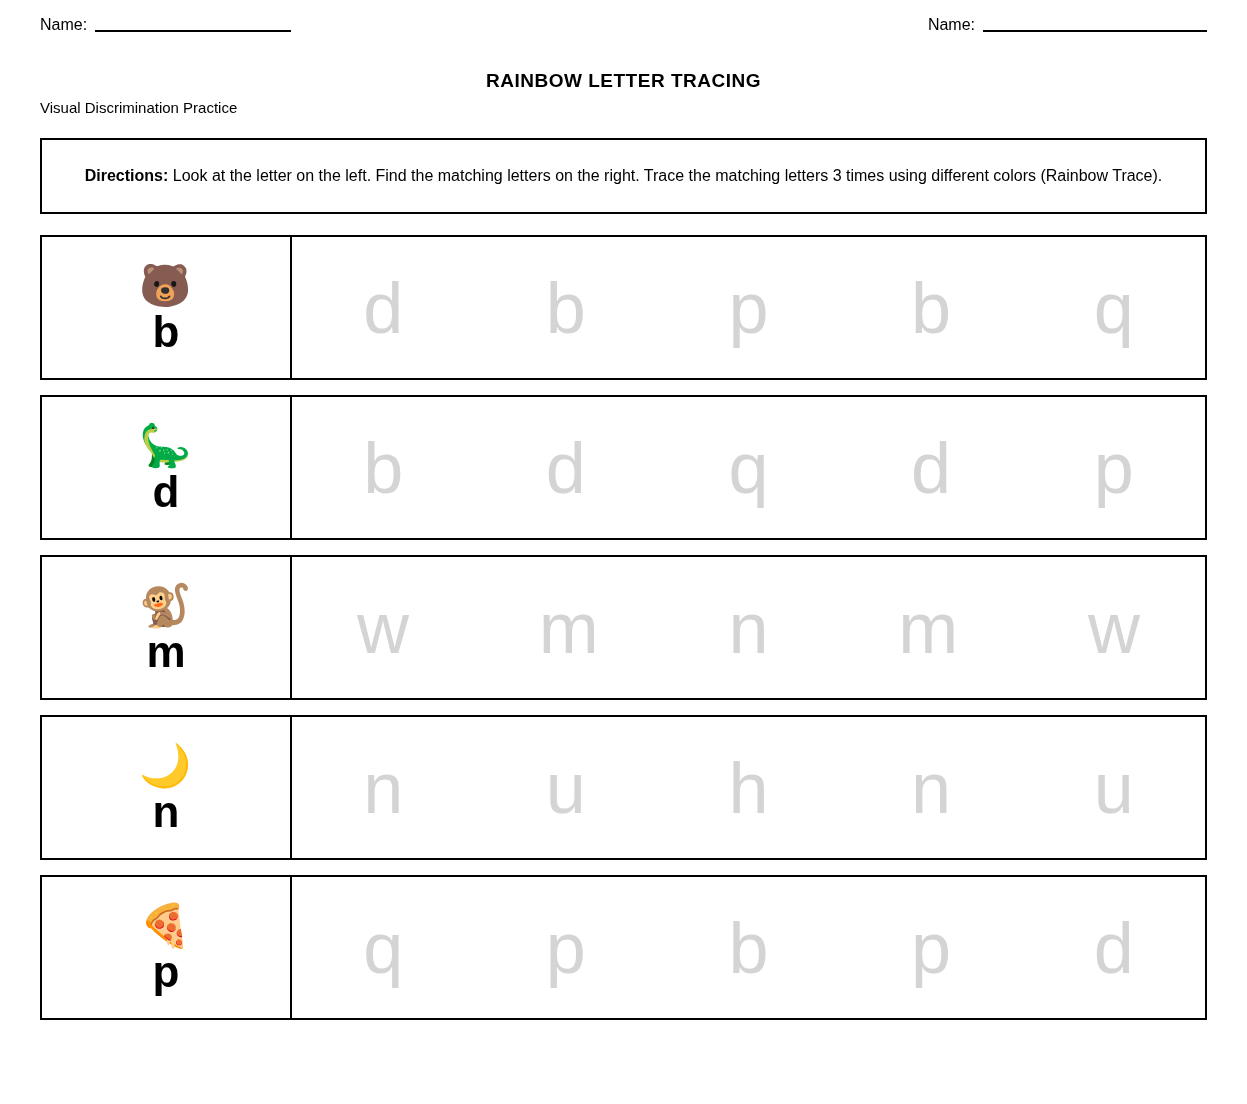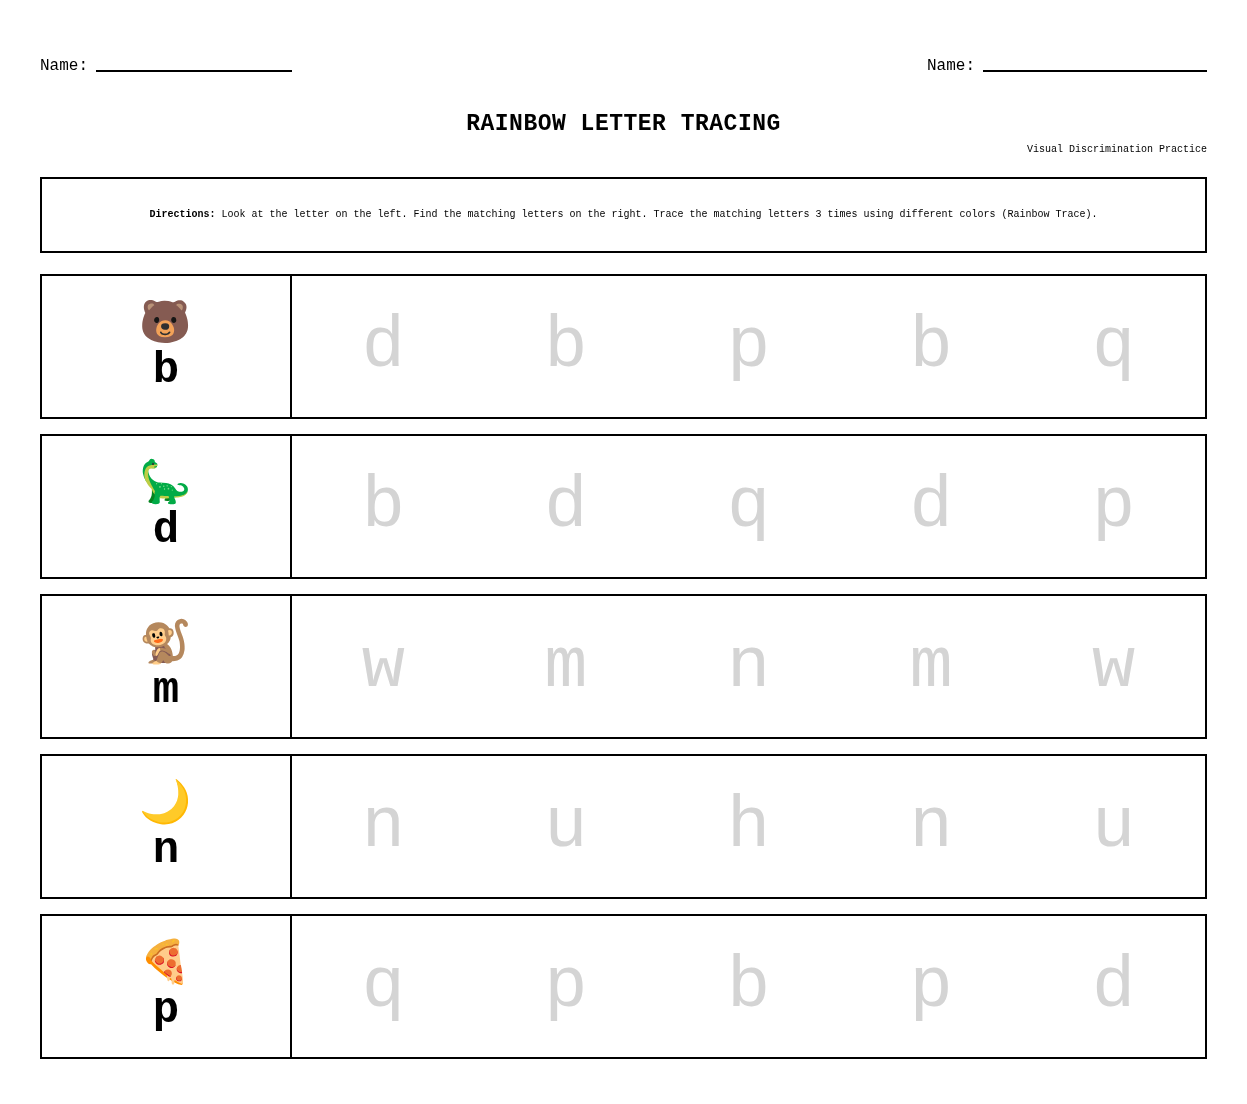--- a/index.html
+++ b/index.html
@@ -6,22 +6,21 @@
   html, body {
     width: 1247px;
     background: #ffffff;
     font-family: "Liberation Sans", sans-serif;
     color: #000000;
   }
   body { height: 1104px; overflow: hidden; }
   .page {
     width: 1247px;
     height: 1104px;
-    padding: 56px 40px 0 40px;
-    font-family: Liberation Mono, monospace;
+    padding: 16px 40px 0 40px;
   }
   
   .header-fields {
     display: flex;
     justify-content: space-between;
     align-items: baseline;
     font-size: 16px;
   }
   .write-line {
     display: inline-block;
@@ -29,43 +28,43 @@
     height: 14px;
     margin-left: 8px;
     position: relative;
     top: 2px;
   }
   .name-line { width: 196px; }
   .date-line { width: 224px; }
   
   .title {
     text-align: center;
-    font-size: 23px;
+    font-size: 19px;
     font-weight: bold;
     margin-top: 36px;
     letter-spacing: 0.5px;
   }
   .subtitle {
-    text-align: right;
-    font-size: 10px;
+    text-align: left;
+    font-size: 15px;
     margin-top: 7px;
   }
   
   .directions-box {
     margin-top: 22px;
     border: 2px solid #000;
     width: 1167px;
     height: 76px;
     display: flex;
     align-items: center;
     justify-content: center;
     padding: 8px 18px;
   }
   .directions-box p {
-    font-size: 10px;
+    font-size: 16px;
     line-height: 1.45;
     text-align: left;
   }
   
   .rows { margin-top: 21px; }
   .row {
     display: flex;
     width: 1167px;
     height: 145px;
     border: 2px solid #000;

